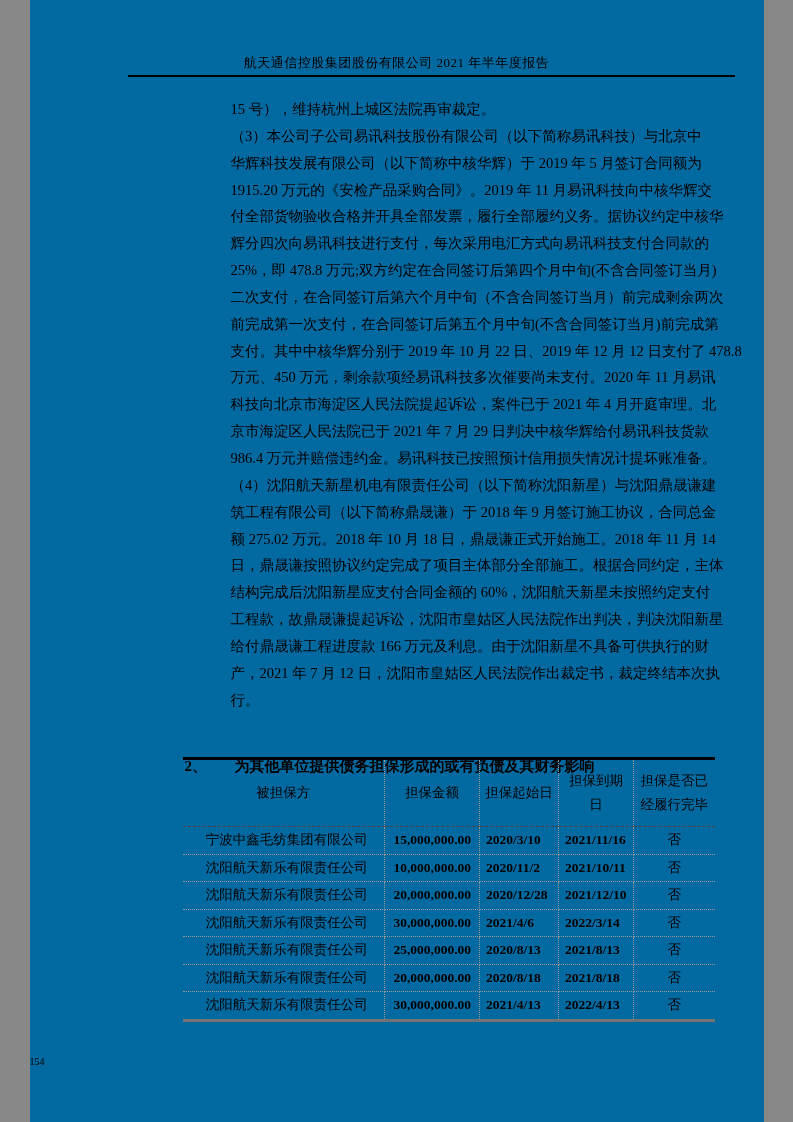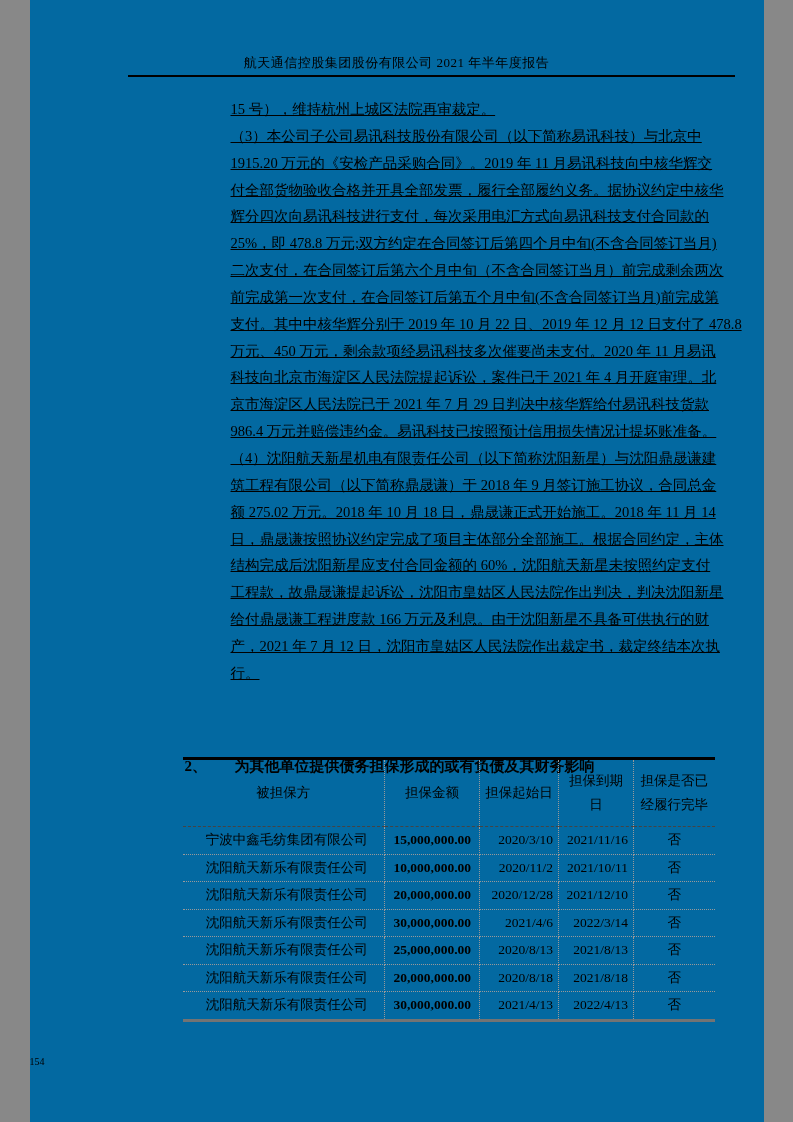--- a/index.html
+++ b/index.html
@@ -26,21 +26,20 @@
   }
   
   .body-text{
     position:absolute;top:96px;left:201px;width:468px;
     font-size:14.5px;
     line-height:26.85px;
   }
   .body-text .line{
     white-space:nowrap;
     height:26.85px;
-    text-decoration:underline;
   }
   
   .section-heading{
     position:absolute;top:741px;left:155px;width:530px;
     font-size:15px;font-weight:bold;
     white-space:nowrap;
     margin-top:16px;
   }
   .sec-num{display:inline-block;width:50px;}
   
@@ -73,39 +72,40 @@
     border-bottom:1px dotted #999;
     vertical-align:middle;
     white-space:nowrap;
     overflow:hidden;
   }
   table.gtable tr:last-child td{border-bottom:none;}
   table.gtable th:not(:last-child),
   table.gtable td:not(:last-child){border-right:1px dotted #999;}
   table.gtable td.name{text-align:center;padding-left:13px;}
   table.gtable td.amount{text-align:right;padding-right:8px;font-weight:bold;}
-  table.gtable td.date{text-align:right;padding-right:5px;}
+  table.gtable td.date{padding-right:5px;font-weight:bold;}
   table.gtable td.flag{text-align:center;}
   
   .page-number{
     position:absolute;top:1056px;left:0;right:0;
     font-size:10px;
   }
 </style>
 </head>
 <body>
 
 <div class="page">
 
   <div class="hdr-title">航天通信控股集团股份有限公司 2021 年半年度报告</div>
   <div class="hdr-rule"></div>
 
   <div class="body-text">
       <div class="line">15 号），维持杭州上城区法院再审裁定。</div>
       <div class="line">（3）本公司子公司易讯科技股份有限公司（以下简称易讯科技）与北京中</div>
+      <div class="line">华辉科技发展有限公司（以下简称中核华辉）于 2019 年 5 月签订合同额为</div>
       <div class="line">1915.20 万元的《安检产品采购合同》。2019 年 11 月易讯科技向中核华辉交</div>
       <div class="line">付全部货物验收合格并开具全部发票，履行全部履约义务。据协议约定中核华</div>
       <div class="line">辉分四次向易讯科技进行支付，每次采用电汇方式向易讯科技支付合同款的</div>
       <div class="line">25%，即 478.8 万元;双方约定在合同签订后第四个月中旬(不含合同签订当月)</div>
       <div class="line">二次支付，在合同签订后第六个月中旬（不含合同签订当月）前完成剩余两次</div>
       <div class="line">前完成第一次支付，在合同签订后第五个月中旬(不含合同签订当月)前完成第</div>
       <div class="line">支付。其中中核华辉分别于 2019 年 10 月 22 日、2019 年 12 月 12 日支付了 478.8</div>
       <div class="line">万元、450 万元，剩余款项经易讯科技多次催要尚未支付。2020 年 11 月易讯</div>
       <div class="line">科技向北京市海淀区人民法院提起诉讼，案件已于 2021 年 4 月开庭审理。北</div>
       <div class="line">京市海淀区人民法院已于 2021 年 7 月 29 日判决中核华辉给付易讯科技货款</div>

